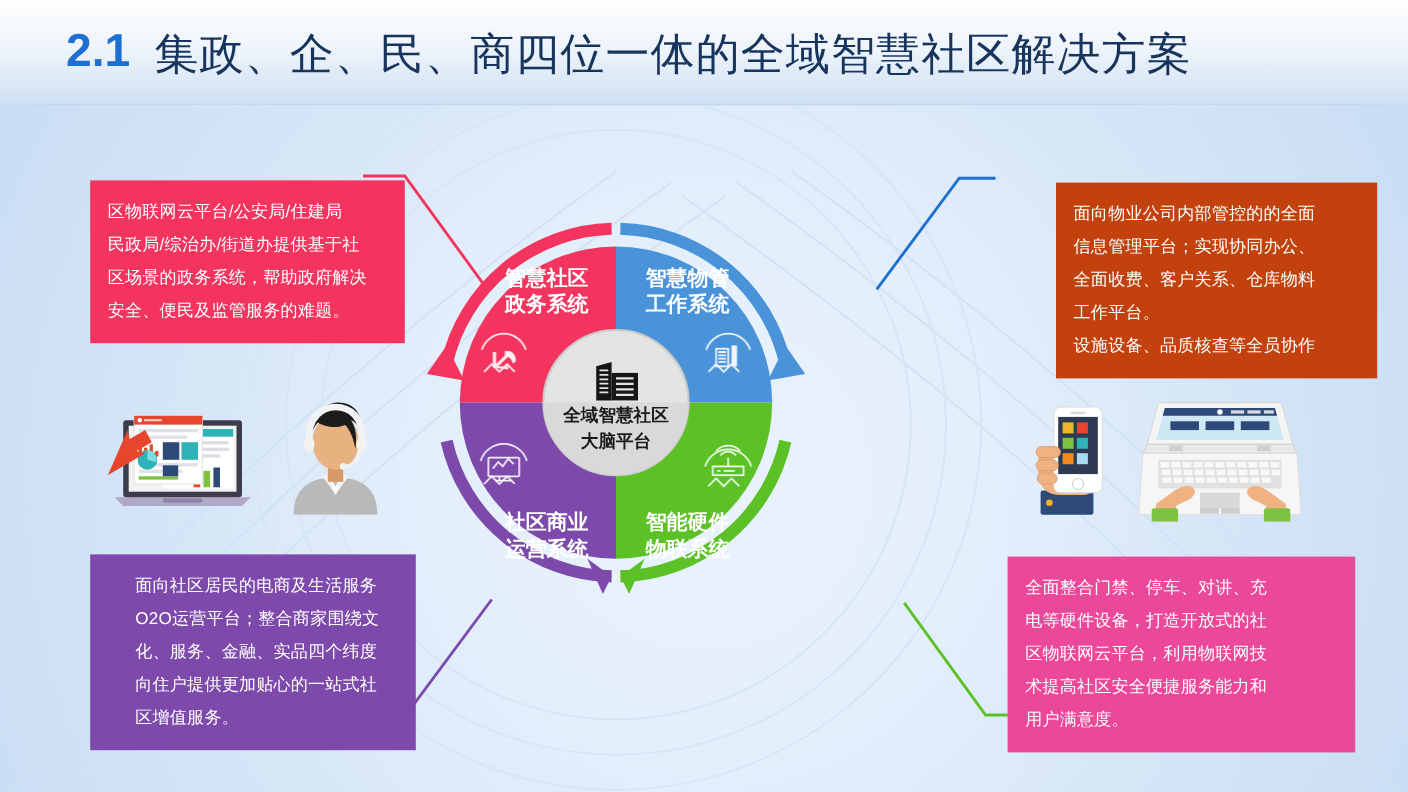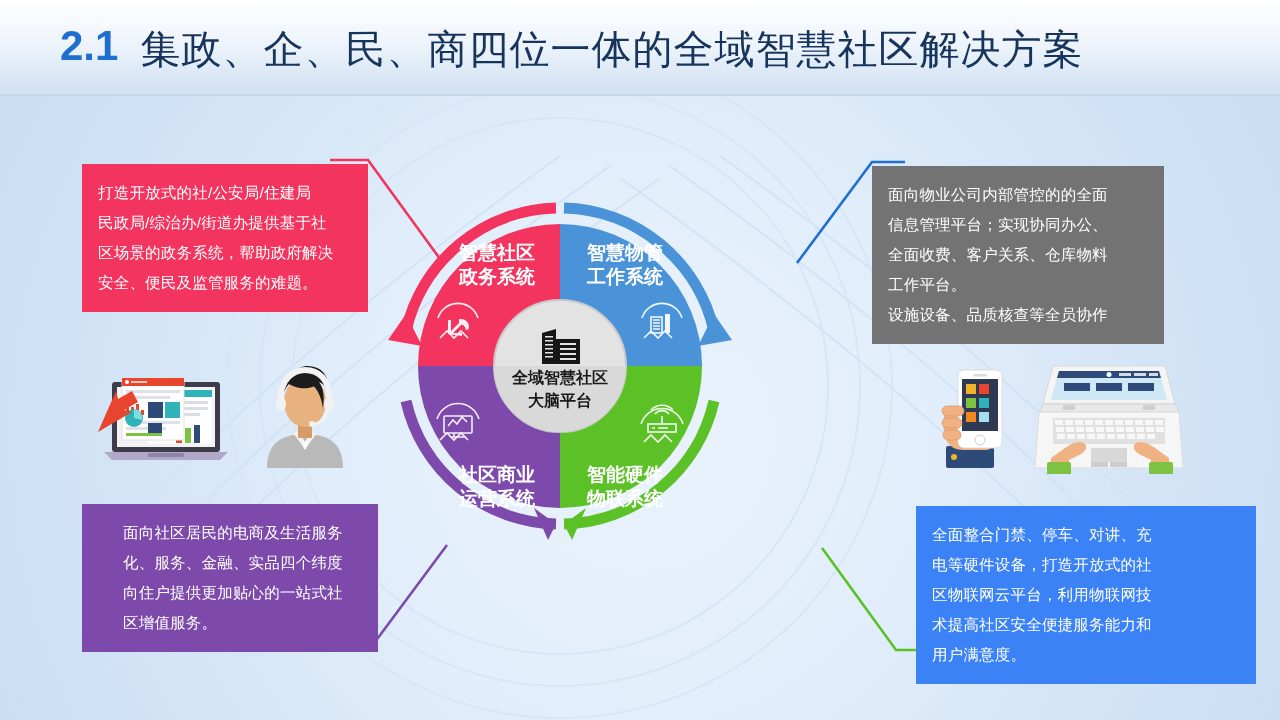--- a/index.html
+++ b/index.html
@@ -48,23 +48,23 @@
   }
   .diagram svg { display:block; }
 
   
   .callout {
     position: absolute; color: #ffffff; padding: 14px 16px 14px 16px;
     font-size: 15.5px; line-height: 30px; letter-spacing: 0.2px;
   }
   .callout div { white-space: nowrap; }
   .cal-tl { left: 82px;  top: 164px; width: 286px; background: #f2345f; }
-  .cal-tr { left: 872px; top: 166px; width: 292px; background: #737373; }
+  .cal-tr { left: 960px; top: 166px; width: 292px; background: #c2410c; }
   .cal-bl { left: 82px;  top: 504px; width: 296px; background: #7d4aab; padding-left: 41px; }
-  .cal-br { left: 916px; top: 506px; width: 340px; background: #3b82f6; }
+  .cal-br { left: 916px; top: 506px; width: 316px; background: #ec4899; }
 
   
   .lines { position: absolute; left: 0; top: 0; width: 1280px; height: 720px; }
 
   
   .illus { position: absolute; }
   .illus svg { display: block; }
   .ill-laptop { left: 96px;  top: 360px; }
   .ill-agent  { left: 255px; top: 358px; }
   .ill-phone  { left: 930px; top: 360px; }
@@ -215,36 +215,37 @@
             <path d="M 250 187 h 16 v 2 h -16 z M 250 192 h 16 v 2 h -16 z M 250 197 h 16 v 2 h -16 z M 250 202 h 16 v 2 h -16 z"></path>
           </g>
         </g>
         <text x="250" y="227" fill="#1a1a1a" font-family="'Liberation Sans', sans-serif" font-size="16" font-weight="bold" text-anchor="middle">全域智慧社区</text>
         <text x="250" y="250" fill="#1a1a1a" font-family="'Liberation Sans', sans-serif" font-size="16" font-weight="bold" text-anchor="middle">大脑平台</text>
       </g>
     </svg>
   </div>
 
   <div class="callout cal-tl">
-    <div>打造开放式的社/公安局/住建局</div>
+    <div>区物联网云平台/公安局/住建局</div>
     <div>民政局/综治办/街道办提供基于社</div>
     <div>区场景的政务系统，帮助政府解决</div>
     <div>安全、便民及监管服务的难题。</div>
   </div>
 
   <div class="callout cal-tr">
     <div>面向物业公司内部管控的的全面</div>
     <div>信息管理平台；实现协同办公、</div>
     <div>全面收费、客户关系、仓库物料</div>
     <div>工作平台。</div>
     <div>设施设备、品质核查等全员协作</div>
   </div>
 
   <div class="callout cal-bl">
     <div>面向社区居民的电商及生活服务</div>
+    <div>O2O运营平台；整合商家围绕文</div>
     <div>化、服务、金融、实品四个纬度</div>
     <div>向住户提供更加贴心的一站式社</div>
     <div>区增值服务。</div>
   </div>
 
   <div class="callout cal-br">
     <div>全面整合门禁、停车、对讲、充</div>
     <div>电等硬件设备，打造开放式的社</div>
     <div>区物联网云平台，利用物联网技</div>
     <div>术提高社区安全便捷服务能力和</div>

